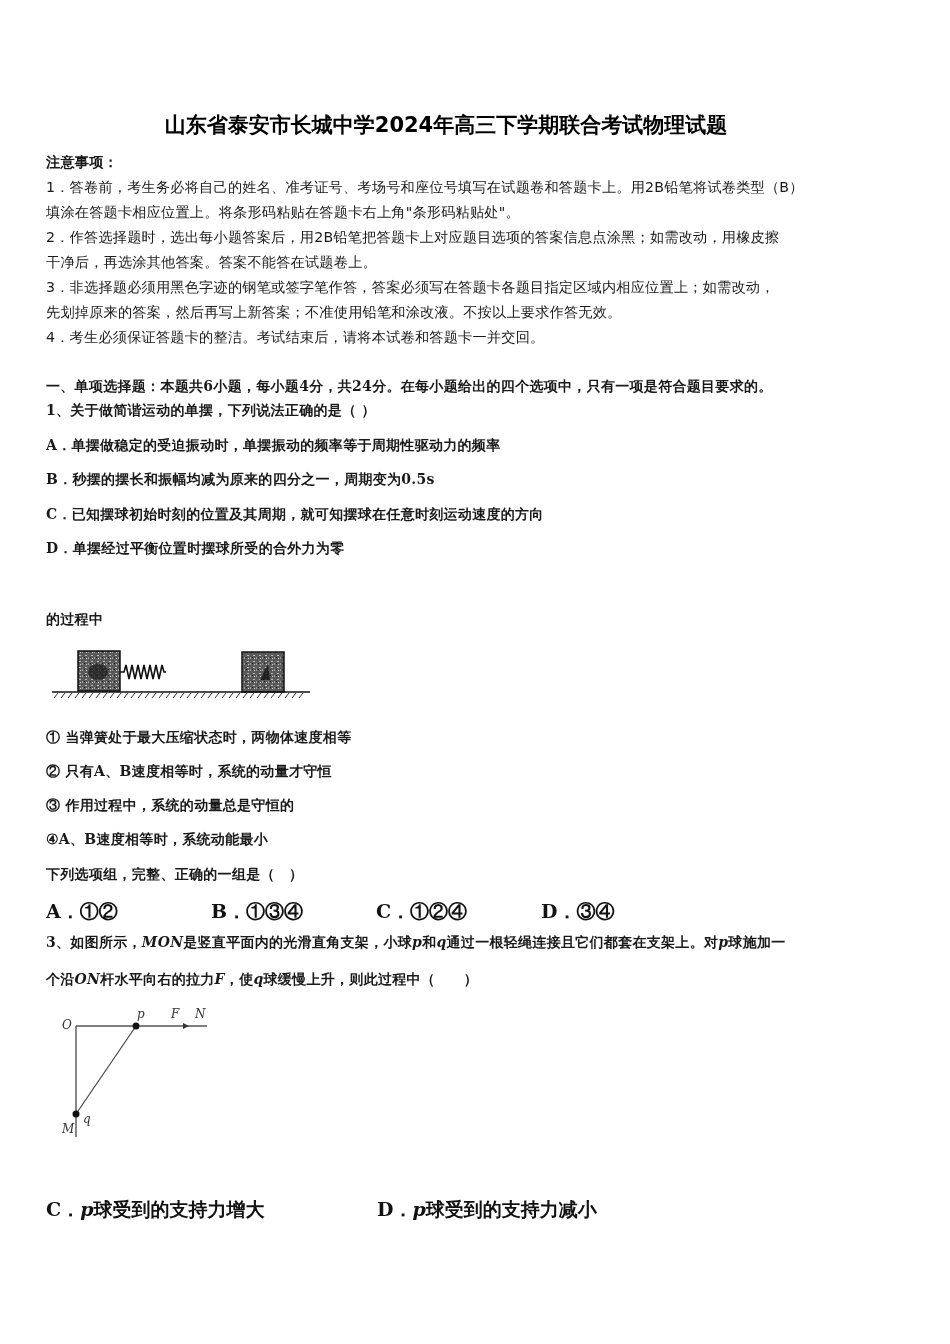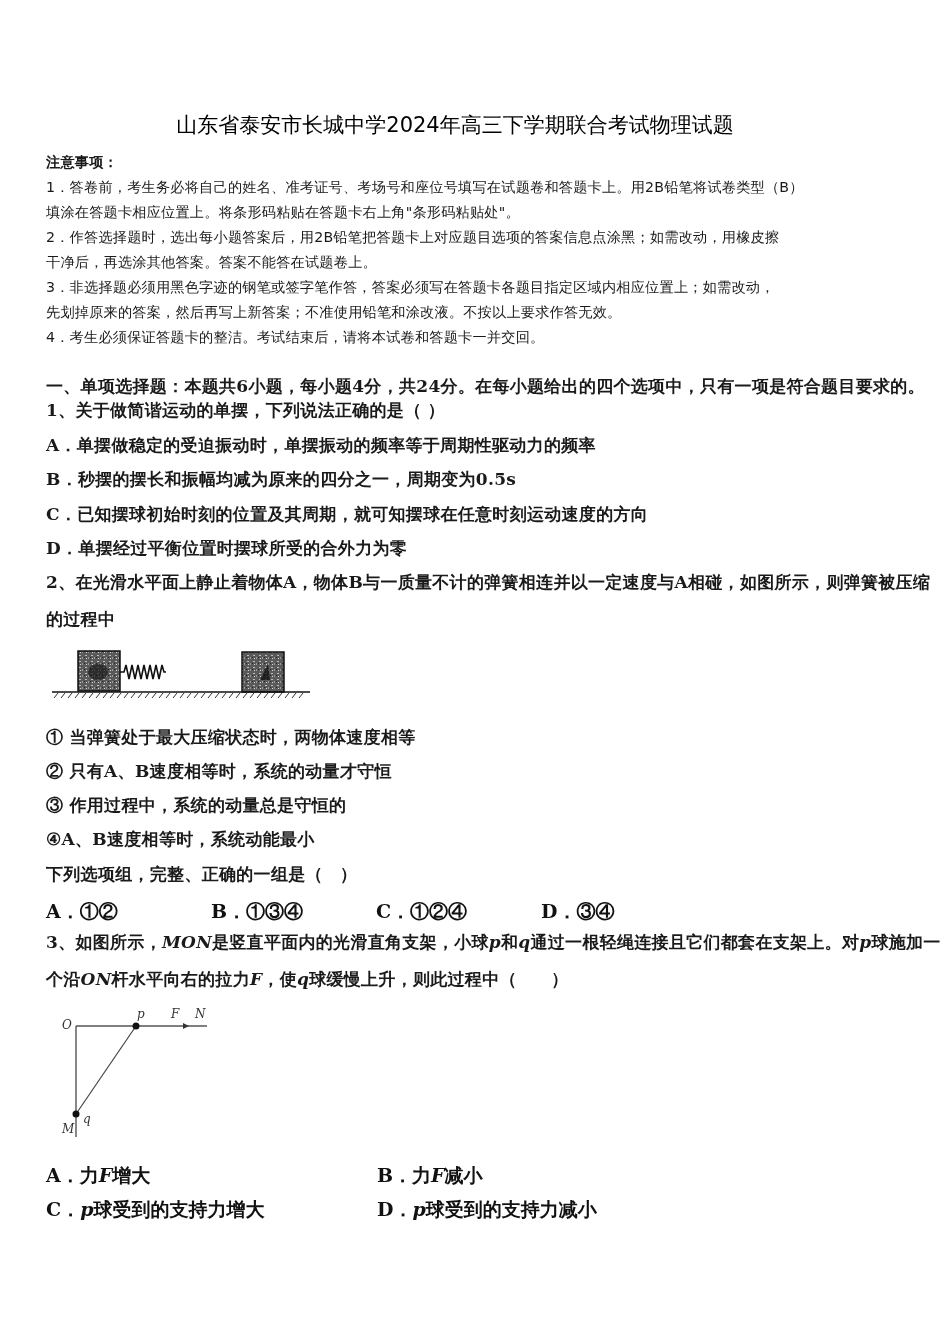--- a/index.html
+++ b/index.html
@@ -15,46 +15,46 @@
     font-family: "DejaVu Serif", "Liberation Serif", serif;
     color: #111111;
   }
   .page {
     position: absolute;
     left: 0; top: 0;
     width: 950px; height: 1344px;
   }
   .title {
     position: absolute;
-    left: 17px; width: 876px;
+    left: 8px; width: 876px;
     top: 111px;
     text-align: center;
     font-family: "DejaVu Sans", "Liberation Sans", sans-serif;
-    font-weight: normal;
+    font-weight: bold;
     font-size: 21px;
     letter-spacing: 0px;
     color: #000;
   }
   .line {
     position: absolute;
     left: 46px;
     font-size: 14.5px;
     line-height: 18px;
     white-space: nowrap;
     font-weight: bold;
     color: #1a1a1a;
   }
   .notice {
     font-family: "DejaVu Sans", "Liberation Sans", sans-serif;
     font-weight: normal;
     font-size: 14.2px;
     letter-spacing: 0.2px;
   }
   .q {
-    font-size: 17px;
+    font-size: 14px;
     letter-spacing: 0.3px;
   }
   .italic { font-style: italic; }
   .opt-row {
     position: absolute;
     left: 46px;
     font-size: 19px;
     font-weight: bold;
     white-space: nowrap;
   }
@@ -82,21 +82,20 @@
   <div class="line notice" style="top:328px;">4．考生必须保证答题卡的整洁。考试结束后，请将本试卷和答题卡一并交回。</div>
 
   <div class="line q" style="top:377px;">一、单项选择题：本题共6小题，每小题4分，共24分。在每小题给出的四个选项中，只有一项是符合题目要求的。</div>
 
   <div class="line q" style="top:401px;">1、关于做简谐运动的单摆，下列说法正确的是（ ）</div>
   <div class="line q" style="top:436px;">A．单摆做稳定的受迫振动时，单摆振动的频率等于周期性驱动力的频率</div>
   <div class="line q" style="top:470px;">B．秒摆的摆长和振幅均减为原来的四分之一，周期变为0.5s</div>
   <div class="line q" style="top:505px;">C．已知摆球初始时刻的位置及其周期，就可知摆球在任意时刻运动速度的方向</div>
   <div class="line q" style="top:539px;">D．单摆经过平衡位置时摆球所受的合外力为零</div>
 
-  <div class="line q" style="top:573px;">2、在光滑水平面上静止着物体A，物体B与一质量不计的弹簧相连并以一定速度与A相碰，如图所示，则弹簧被压缩</div>
   <div class="line q" style="top:610px;">的过程中</div>
 
   <svg style="left:48px;top:648px;" width="270" height="52" viewBox="0 0 270 52">
     <defs>
       <pattern id="speckle" width="6" height="6" patternUnits="userSpaceOnUse">
         <rect width="6" height="6" fill="#5a5a5a"></rect>
         <rect x="1" y="1" width="2" height="1" fill="#bdbdbd"></rect>
         <rect x="4" y="3" width="1" height="2" fill="#9a9a9a"></rect>
         <rect x="2" y="4" width="1" height="1" fill="#d8d8d8"></rect>
         <rect x="0" y="3" width="1" height="1" fill="#222"></rect>
@@ -186,22 +185,18 @@
     <path d="M128 18 L134 21 L128 24 Z" fill="#333"></path>
 
     <text x="7" y="24" font-family="DejaVu Serif, serif" font-style="italic" font-size="12" fill="#333">O</text>
     <text x="82" y="13" font-family="DejaVu Serif, serif" font-style="italic" font-size="12" fill="#333">p</text>
     <text x="116" y="13" font-family="DejaVu Serif, serif" font-style="italic" font-size="12" fill="#333">F</text>
     <text x="140" y="13" font-family="DejaVu Serif, serif" font-style="italic" font-size="12" fill="#333">N</text>
     <text x="28" y="118" font-family="DejaVu Serif, serif" font-style="italic" font-size="12" fill="#333">q</text>
     <text x="7" y="128" font-family="DejaVu Serif, serif" font-style="italic" font-size="12" fill="#333">M</text>
   </svg>
 
-  <div class="opt-row" style="top:1163px;width:860px;height:20px;">
-    <span class="opt-cell" style="left:0px;"><span>A．力</span><span class="italic">F</span><span>增大</span></span>
-    <span class="opt-cell" style="left:331px;"><span>B．力</span><span class="italic">F</span><span>减小</span></span>
-  </div>
   <div class="opt-row" style="top:1197px;width:860px;height:20px;">
     <span class="opt-cell" style="left:0px;"><span>C．</span><span class="italic">p</span><span>球受到的支持力增大</span></span>
     <span class="opt-cell" style="left:331px;"><span>D．</span><span class="italic">p</span><span>球受到的支持力减小</span></span>
   </div>
 
 </div>
 
 </body></html>

